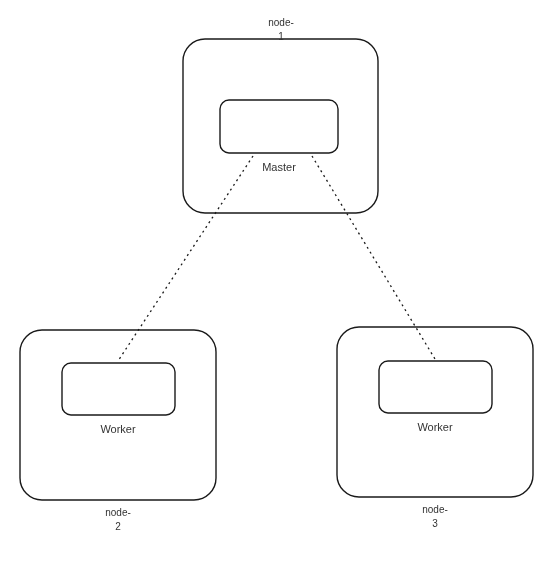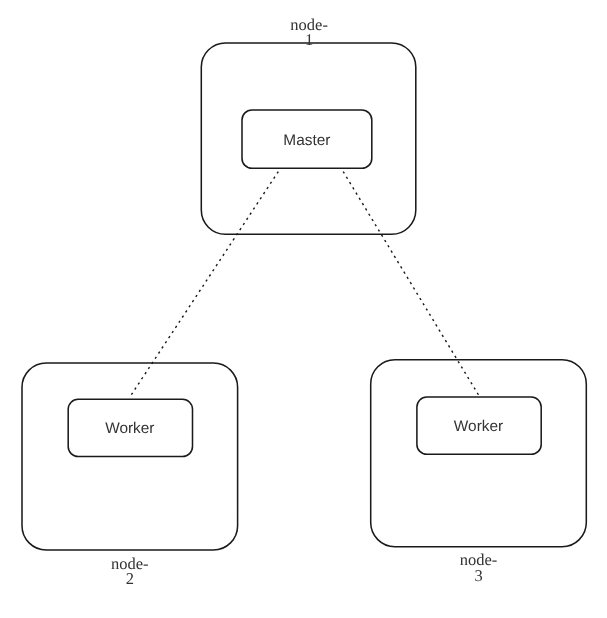--- a/index.html
+++ b/index.html
@@ -39,36 +39,36 @@
   }
   .link-line {
     stroke: #1a1a1a;
     stroke-width: 1.3;
     stroke-dasharray: 2 3.6;
     stroke-linecap: butt;
     fill: none;
   }
   .role-label {
     position: absolute;
-    font-size: 14px;
+    font-size: 11px;
     line-height: 13px;
     color: #333333;
     text-align: left;
     white-space: nowrap;
     transform: translate(-50%, -50%);
+    margin-top: 40px;
   }
   .node-caption {
     position: absolute;
-    font-size: 15px;
+    font-size: 10px;
     line-height: 14px;
     color: #333333;
     text-align: center;
     white-space: pre-line;
     transform: translateX(-50%);
-    font-family: Liberation Serif, serif;
   }
 </style>
 </head>
 <body>
 
 <div id="diagram-root">
 
   <svg id="diagram-svg" viewBox="0 0 552 562">
 
     <rect class="node-container" x="183" y="39" width="195" height="174" rx="22" ry="22"></rect>

